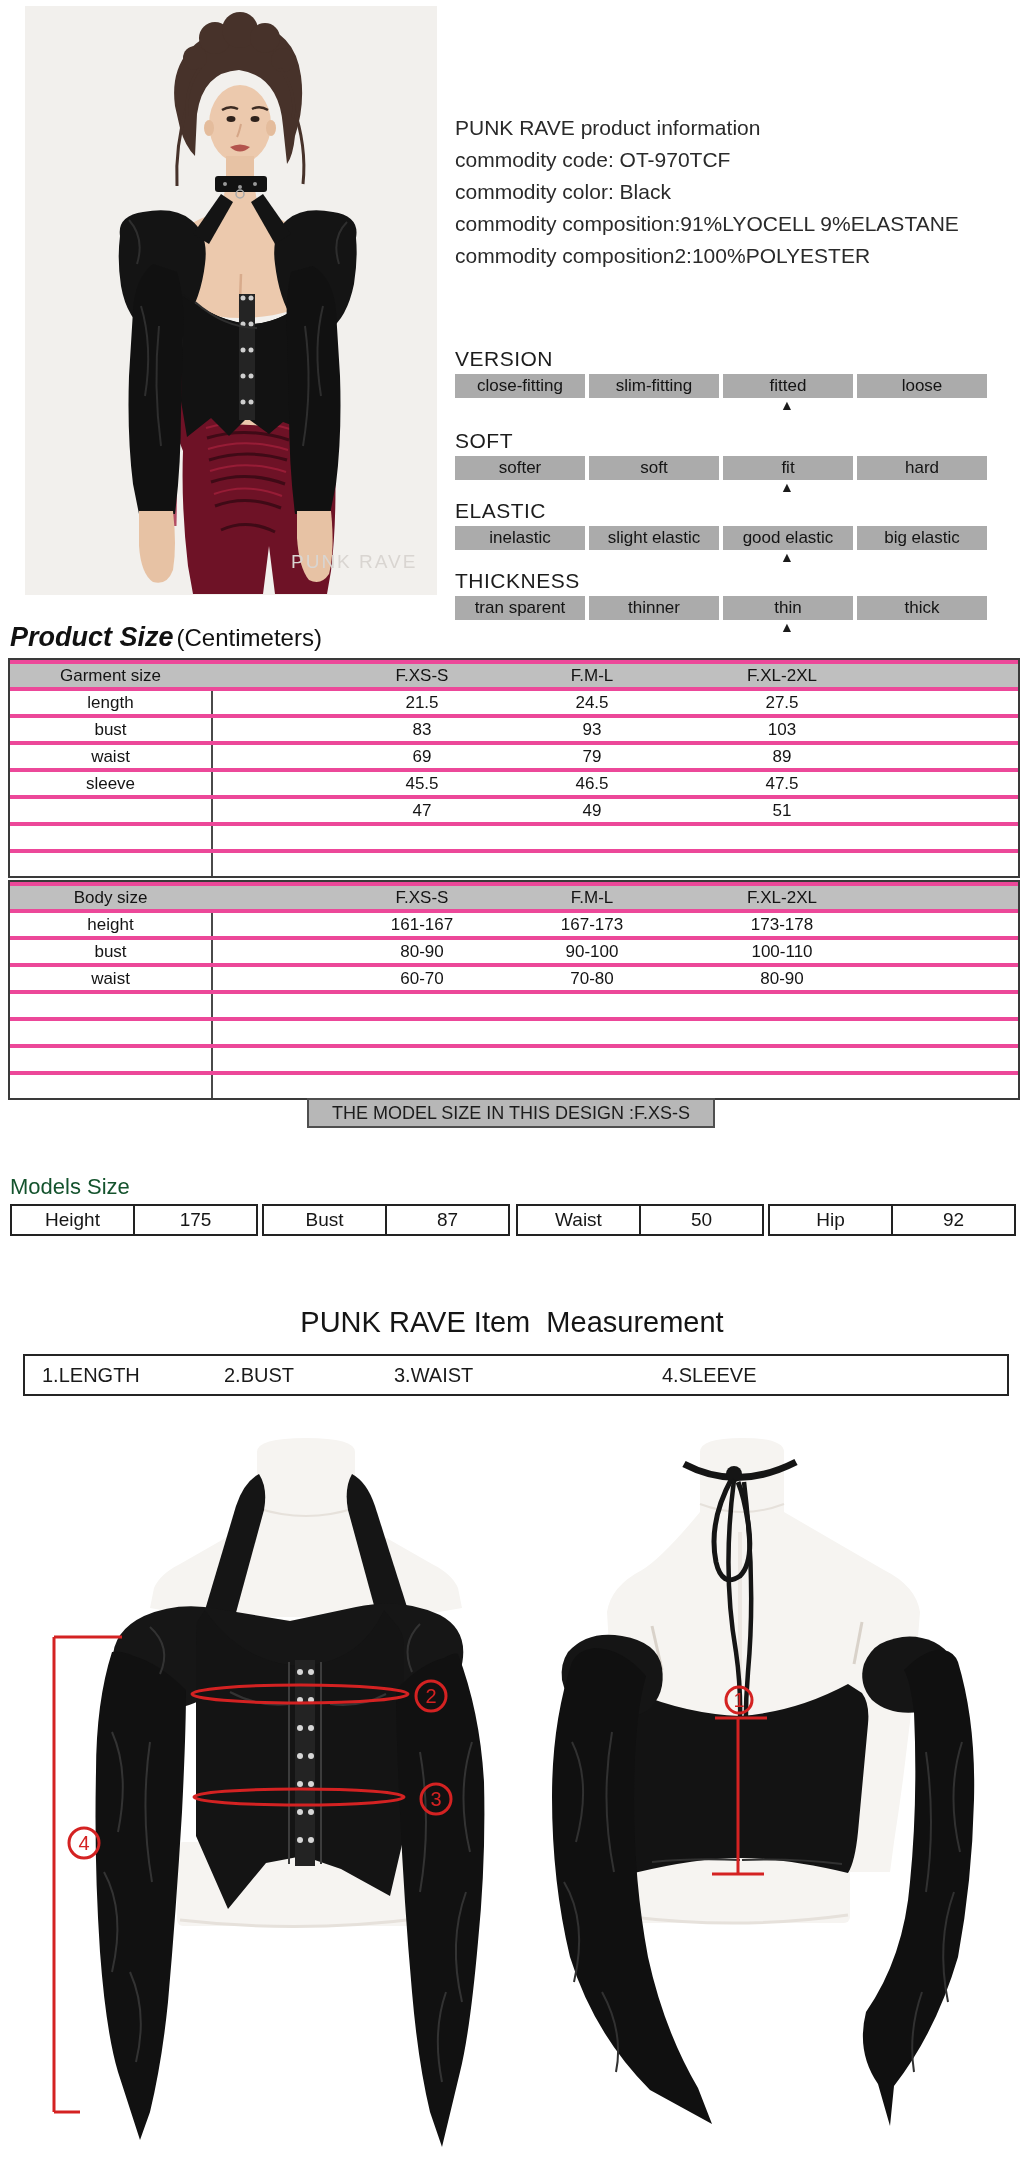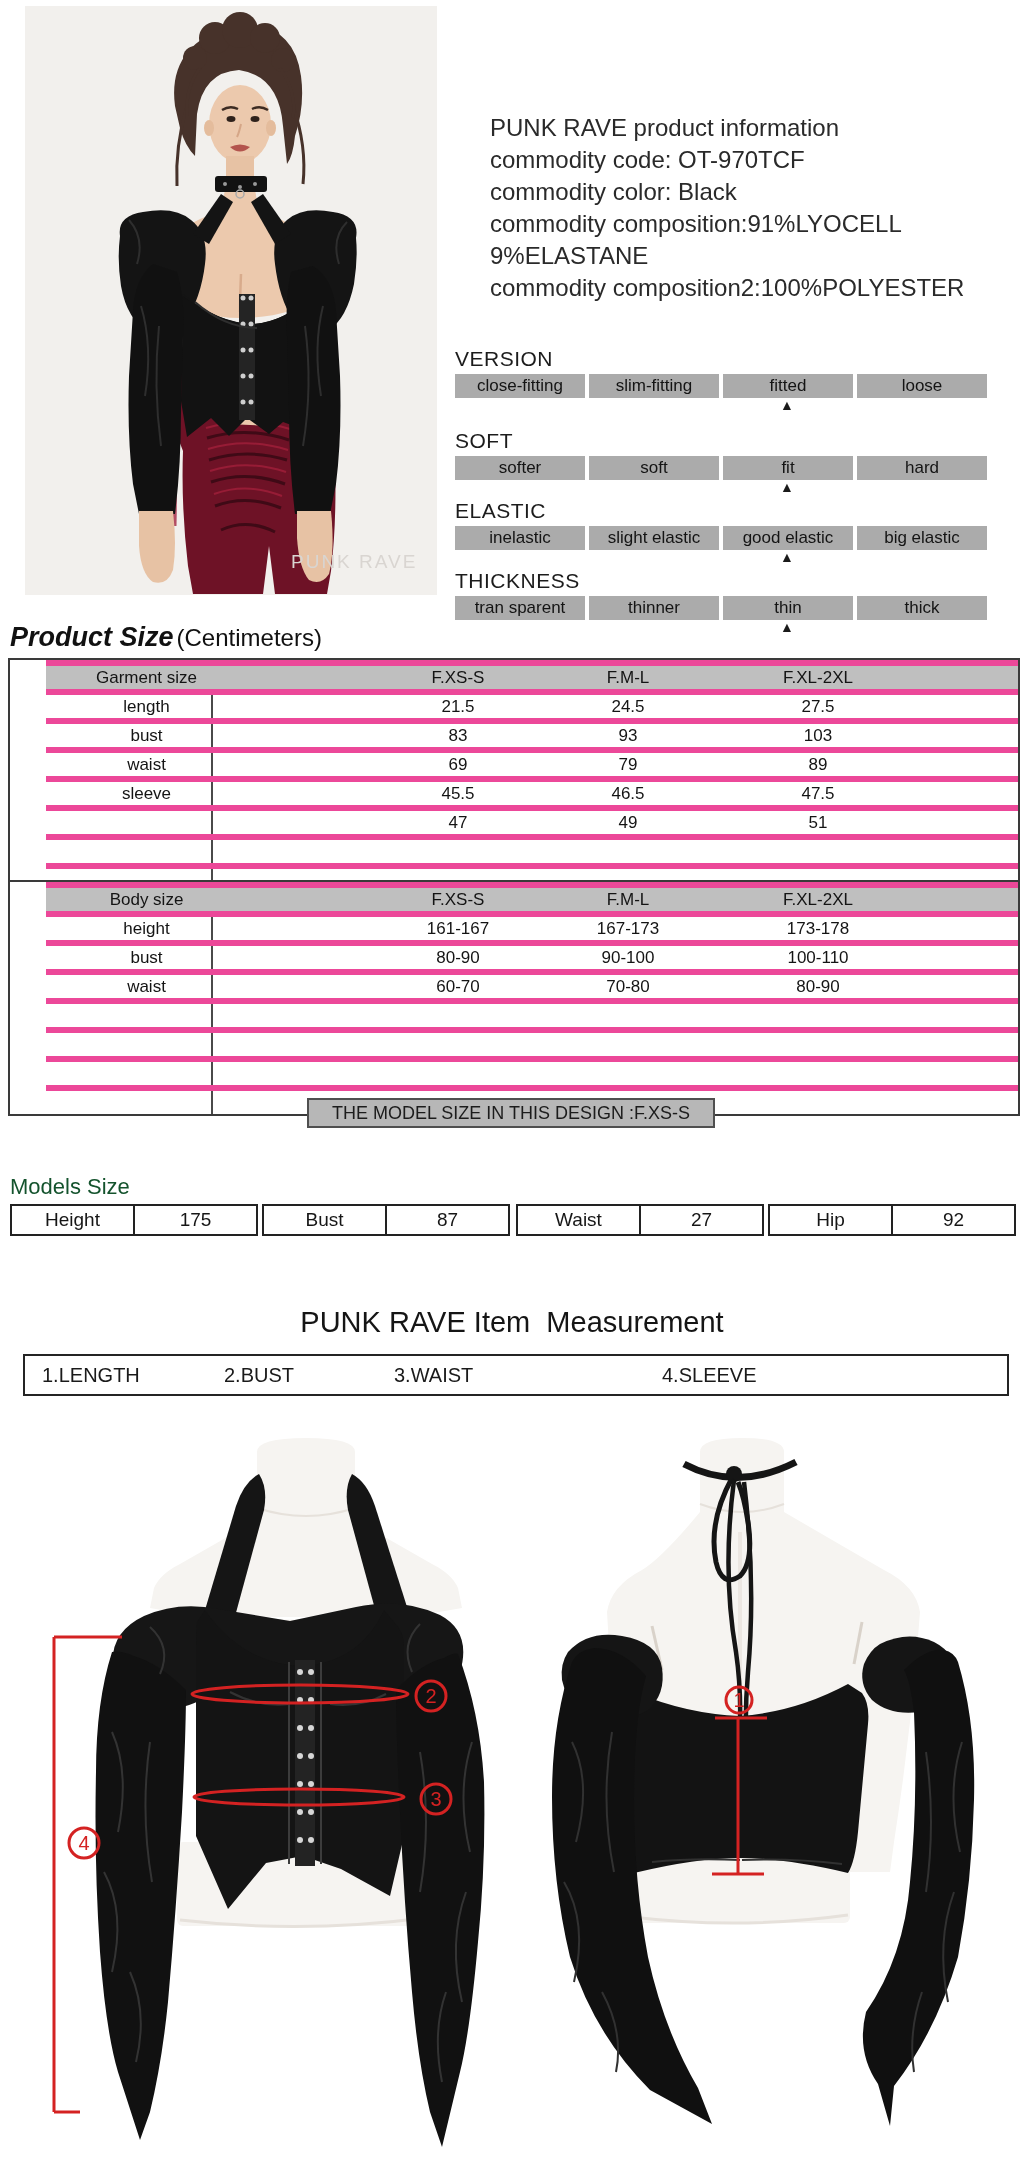--- a/index.html
+++ b/index.html
@@ -8,38 +8,38 @@
     font-family:"Liberation Sans","DejaVu Sans",sans-serif;color:#161616;
     overflow:hidden;
   }
   .abs{position:absolute;}
 
   
   .model-photo{left:25px;top:6px;width:412px;height:589px;}
 
   
   .page-title{left:452px;top:14px;font-size:38px;color:#1b1b1b;letter-spacing:0;}
-  .info-block{left:455px;top:112px;font-size:24px;line-height:32px;color:#2a2a2a;margin-left:35px;}
+  .info-block{left:455px;top:112px;font-size:21px;line-height:32px;color:#2a2a2a;}
 
   
   .attr-section{left:455px;width:540px;}
   .attr-name{font-size:21px;color:#1c1c1c;line-height:25px;letter-spacing:0.5px;}
   .attr-bars{display:flex;gap:4px;margin-top:3px;}
   .attr-bar{width:130px;height:24px;line-height:24px;background:#ababab;text-align:center;
             font-size:17px;color:#141414;}
   .attr-arrow{position:absolute;left:325px;top:51px;font-size:14px;color:#1a1a1a;}
   .sec-version{top:346px;} .sec-soft{top:428px;} .sec-elastic{top:498px;} .sec-thickness{top:568px;}
 
   
   .ps-heading{left:10px;top:622px;}
   .ps-heading .h-bold{font-size:27px;font-weight:bold;color:#111;font-style:italic;}
   .ps-heading .h-unit{font-size:24px;font-weight:normal;color:#111;margin-left:3px;}
   .size-table{left:8px;width:1008px;border:2px solid #3a3a3a;background:#fff;}
   .t-garment{top:658px;} .t-body{top:880px;}
-  .trow{position:relative;height:23px;border-top:6px solid #ec4899;margin-left:36px;}
+  .trow{position:relative;height:23px;border-top:4px solid #ec4899;}
   .trow:first-child{border-top:none;}
   .trow.head{background:#bfbfbf;}
   .trow span{position:absolute;top:0;height:23px;line-height:23px;text-align:center;
              font-size:17px;color:#141414;}
   .c0{left:0;width:201px;} .c1{left:334px;width:156px;} .c2{left:504px;width:156px;} .c3{left:694px;width:156px;}
   .vdiv{position:absolute;left:201px;top:0;bottom:0;width:2px;background:#4a4a4a;}
 
   .model-banner{left:307px;top:1098px;width:404px;height:26px;line-height:26px;
     background:#b7b7b7;border:2px solid #4f4f4f;text-align:center;font-size:18px;color:#1c1c1c;}
 
@@ -307,21 +307,21 @@
   <div class="abs model-box mb-0">
     <div class="mlabel">Height</div>
     <div class="mvalue">175</div>
   </div>
   <div class="abs model-box mb-1">
     <div class="mlabel">Bust</div>
     <div class="mvalue">87</div>
   </div>
   <div class="abs model-box mb-2">
     <div class="mlabel">Waist</div>
-    <div class="mvalue">27</div>
+    <div class="mvalue">50</div>
   </div>
   <div class="abs model-box mb-3">
     <div class="mlabel">Hip</div>
     <div class="mvalue">92</div>
   </div>
 
   <div class="abs meas-heading">PUNK RAVE Item  Measurement</div>
   <div class="abs legend-box">
     <span class="lg-0">1.LENGTH</span>
     <span class="lg-1">2.BUST</span>

